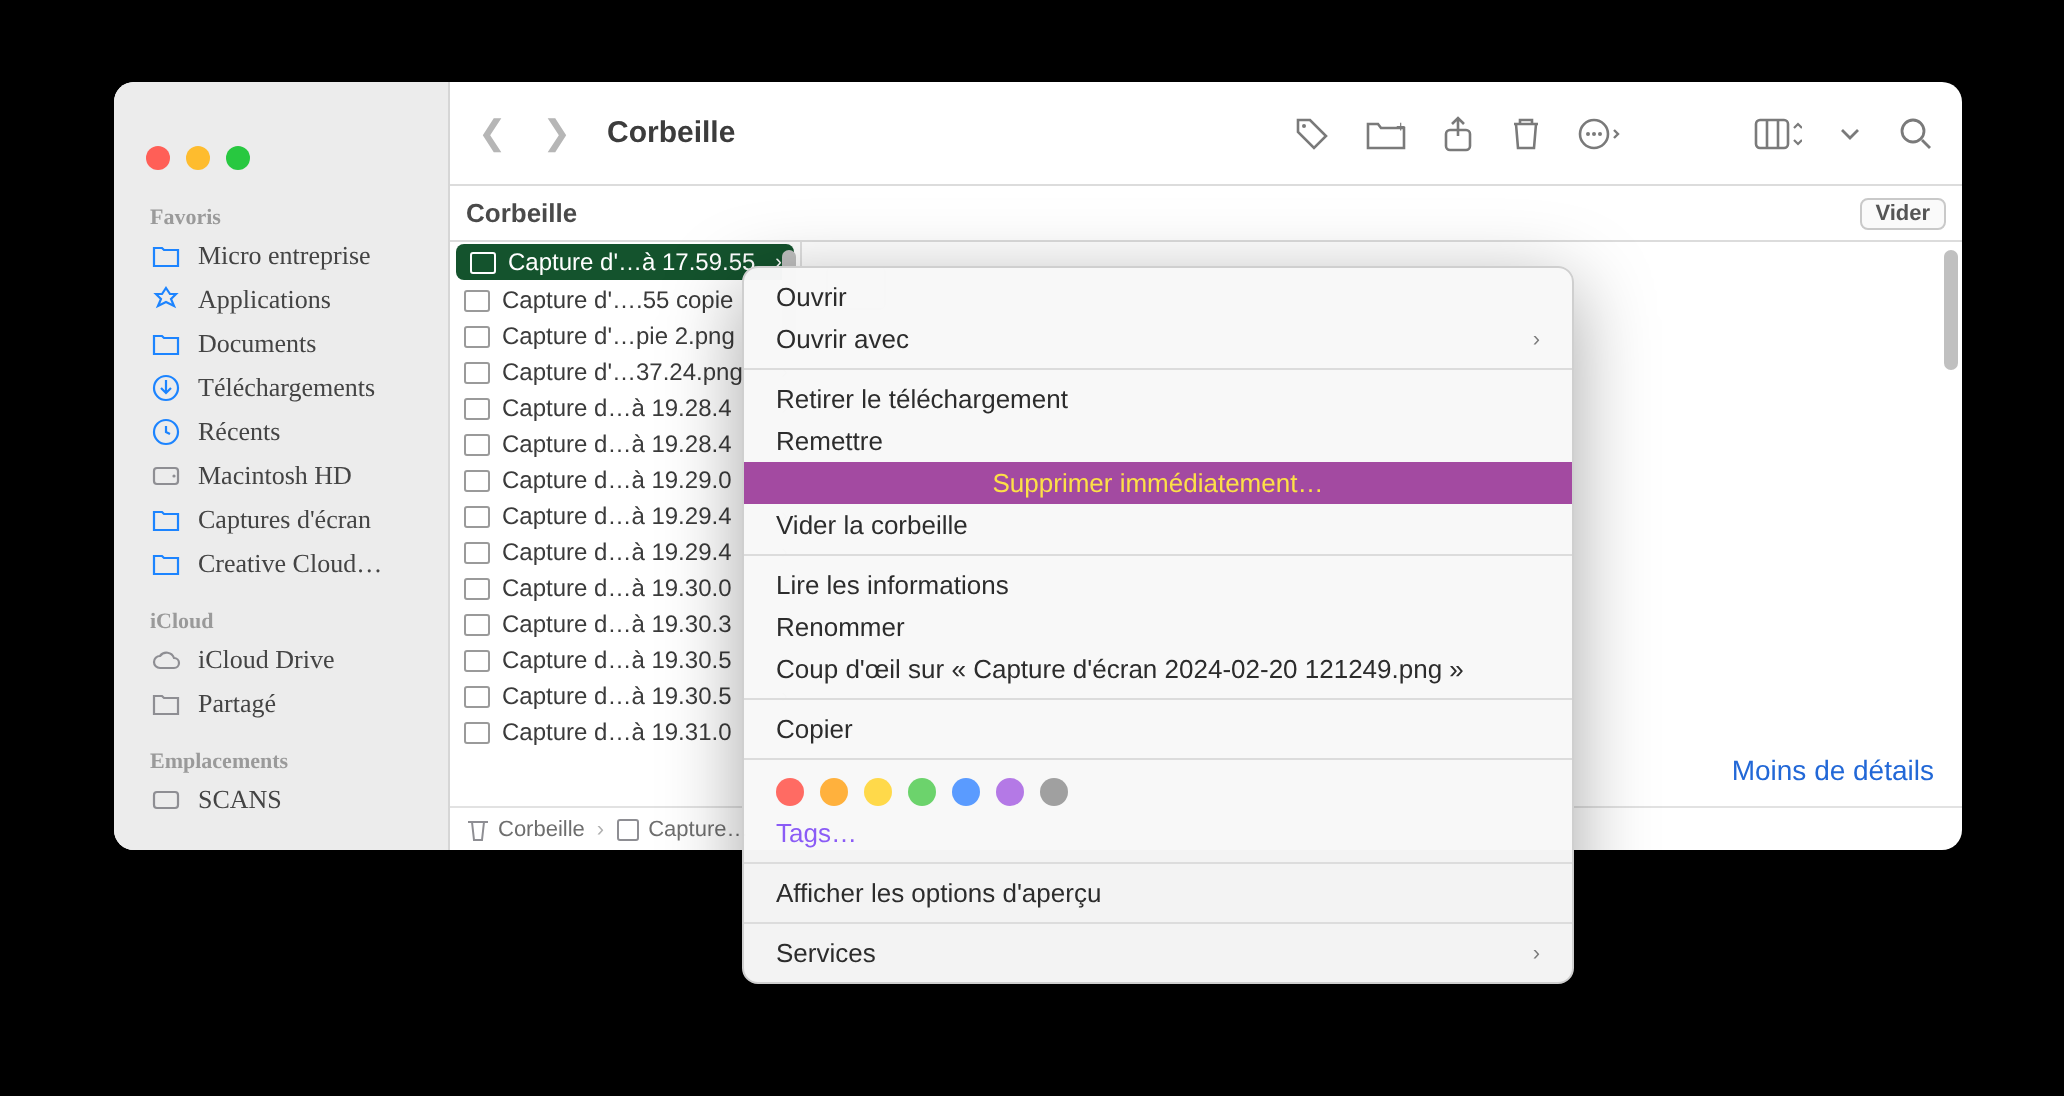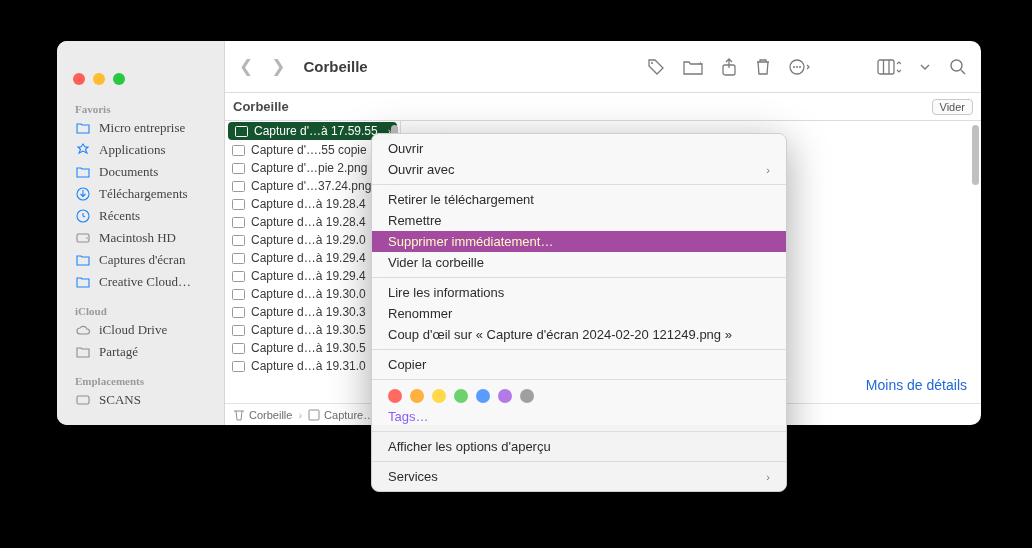--- a/index.html
+++ b/index.html
@@ -90,20 +90,21 @@
   }
   .location-bar .loc-title { font-weight: 600; color: #4a4a4a; }
   .location-bar .empty-btn {
     margin-left: auto;
     font-size: 11px;
     padding: 1px 7px;
     border: 1px solid #c9c9c9;
     border-radius: 4px;
     background: #fafafa;
     color: #555;
+    font-weight: bold;
   }
 
   .columns {
     flex: 1;
     display: flex;
     overflow: hidden;
     position: relative;
   }
   .col {
     width: 176px;
@@ -195,21 +196,22 @@
     color: #2c2c2c;
   }
   .cm-item {
     padding: 3px 16px;
     display: flex;
     align-items: center;
     justify-content: space-between;
   }
   .cm-item.sel {
     background: #a34aa1;
-    color: #fef9c3;
+    color: #fde047;
+    justify-content: center;
   }
   .cm-sep {
     border-top: 1px solid #dcdcdc;
     margin: 4px 0;
   }
   .cm-tags {
     display: flex;
     gap: 8px;
     padding: 5px 16px 3px 16px;
   }

